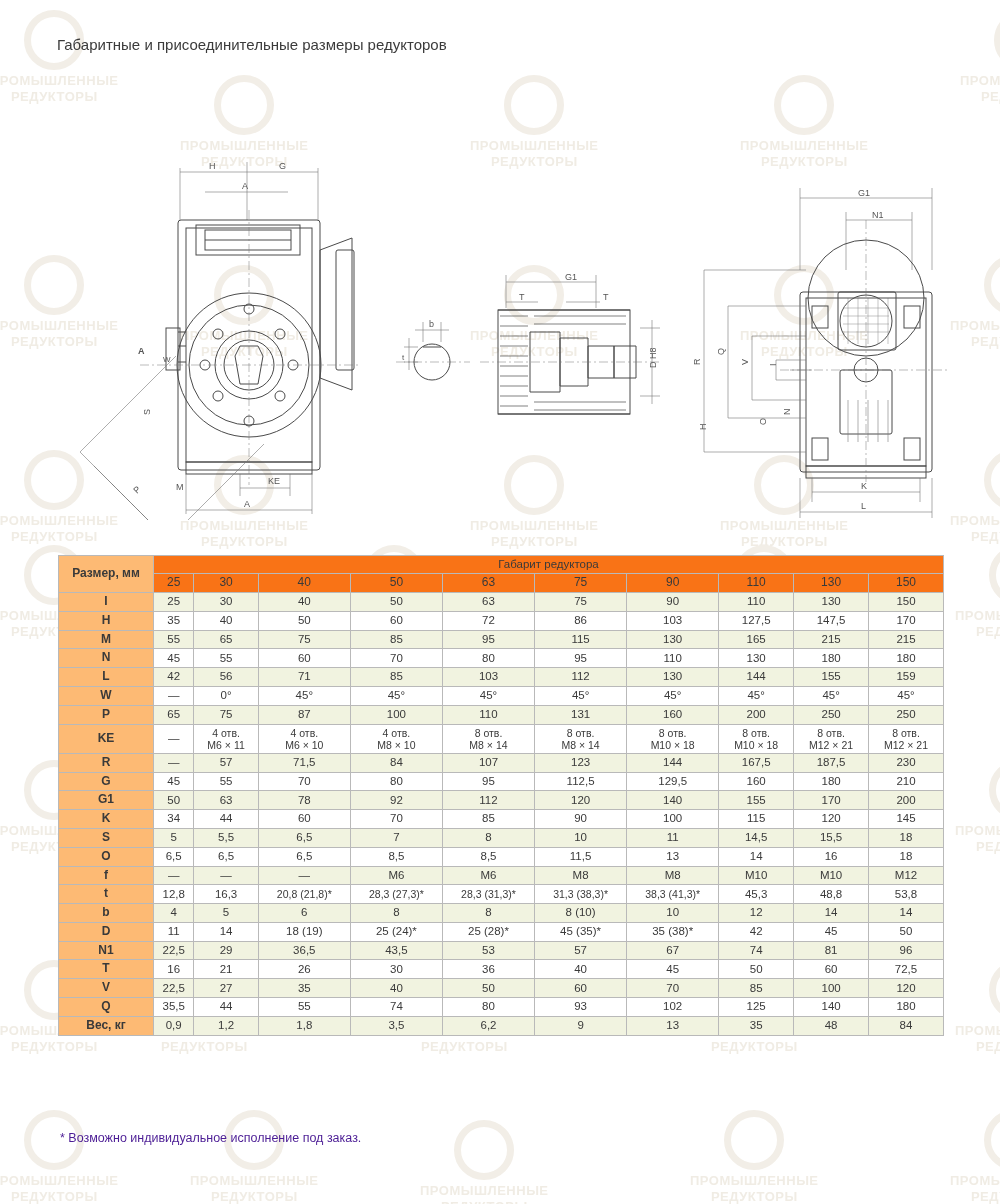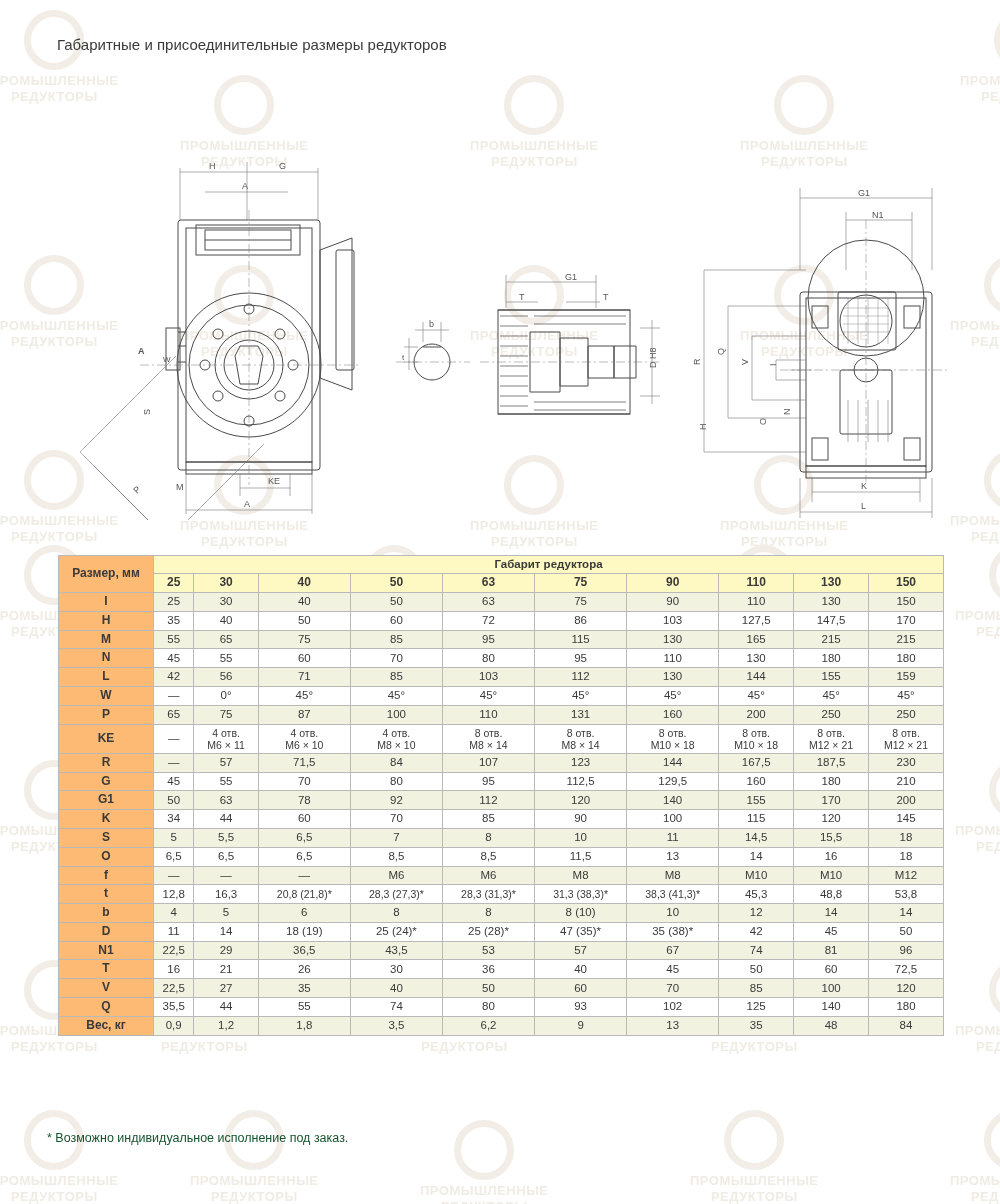--- a/index.html
+++ b/index.html
@@ -50,39 +50,39 @@
     color:#3a3a3a;
     background:#fff;
   }
   table.spec th, table.spec td{
     border:1px solid #b9b9b9;
     text-align:center;
     padding:2px 1px;
     line-height:1.15;
   }
   table.spec thead th{
-    background:#fef9c3;
-    font-weight:bold;
+    background:#f97316;
+    font-weight:normal;
     font-size:12px;
     color:#3a3a3a;
   }
   table.spec thead th.grp{font-size:11.5px;}
   table.spec th.rowhdr{
     background:#fdba74;
     font-weight:bold;
     width:92px;
     font-size:12px;
     margin-left:22px;
   }
   table.spec td{background:#ffffff;}
   table.spec tr.alt td{background:#f1f3e0;}
   table.spec td.sm{font-size:10.5px;}
   .note{
-    position:absolute;left:47px;top:1131px;
-    font-size:12.5px;color:#14532d;z-index:3;
+    position:absolute;left:60px;top:1131px;
+    font-size:12.5px;color:#4c1d95;z-index:3;
   }
   .hatch{fill:none;stroke:#4a4a4a;stroke-width:.7;}
 </style>
 </head>
 <body>
 
 <div id="watermarks">
     <div class="wm" style="left: -10px; top: 10px;"><span class="wmring"></span>ПРОМЫШЛЕННЫЕ
 РЕДУКТОРЫ</div>
     <div class="wm" style="left: 180px; top: 75px;"><span class="wmring"></span>ПРОМЫШЛЕННЫЕ
@@ -621,21 +621,21 @@
             <td>14</td>
             <td>14</td>
           </tr>
           <tr>
             <th class="rowhdr">D</th>
             <td>11</td>
             <td>14</td>
             <td>18 (19)</td>
             <td>25 (24)*</td>
             <td>25 (28)*</td>
-            <td>47 (35)*</td>
+            <td>45 (35)*</td>
             <td>35 (38)*</td>
             <td>42</td>
             <td>45</td>
             <td>50</td>
           </tr>
           <tr class="alt">
             <th class="rowhdr">N1</th>
             <td>22,5</td>
             <td>29</td>
             <td>36,5</td>

